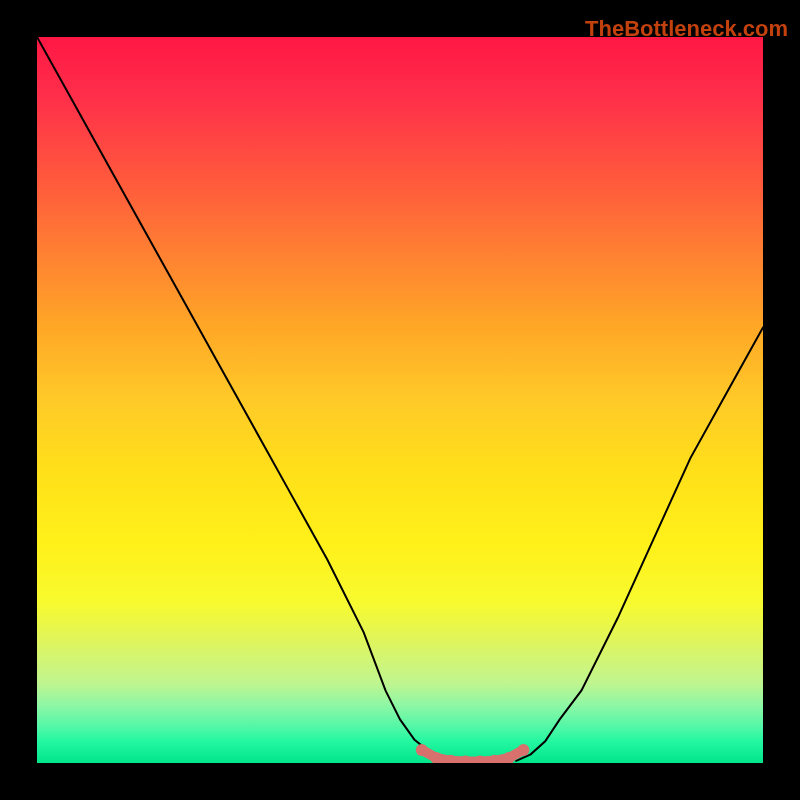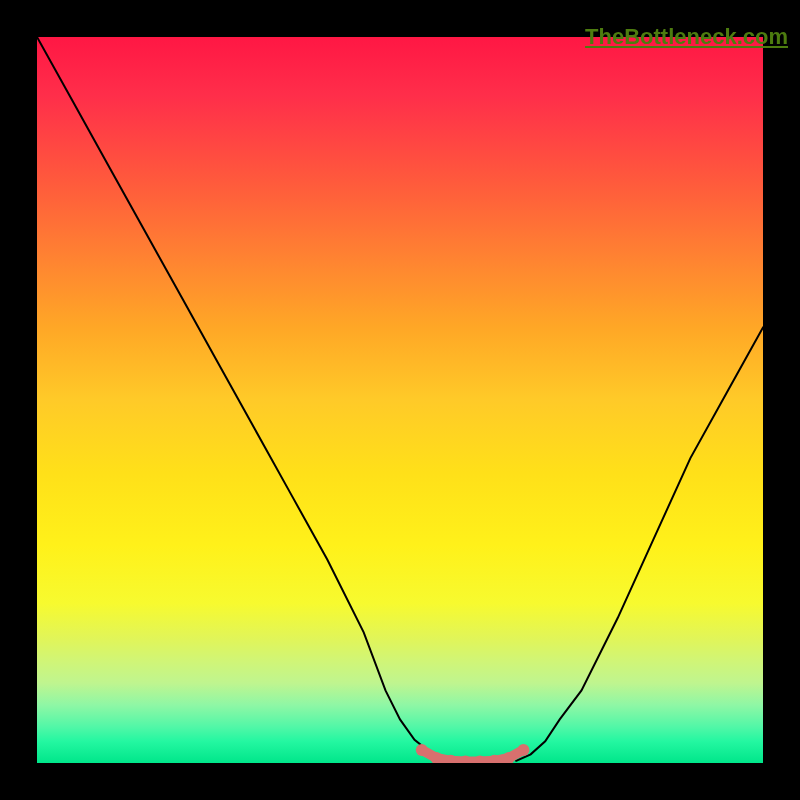--- a/index.html
+++ b/index.html
@@ -6,27 +6,26 @@
     margin: 0;
     padding: 0;
     width: 800px;
     height: 800px;
     background: #000;
     position: relative;
     font-family: Arial, sans-serif;
   }
   .watermark {
     position: absolute;
-    top: 24px;
+    top: 16px;
     right: 12px;
-    color: #4d7c0f;
+    color: #c2410c;
     font-size: 22px;
     font-weight: bold;
     z-index: 10;
-    text-decoration: underline;
   }
   .plot-area {
     position: absolute;
     left: 37px;
     top: 37px;
     width: 726px;
     height: 726px;
     overflow: hidden;
   }
   .gradient-bg {

